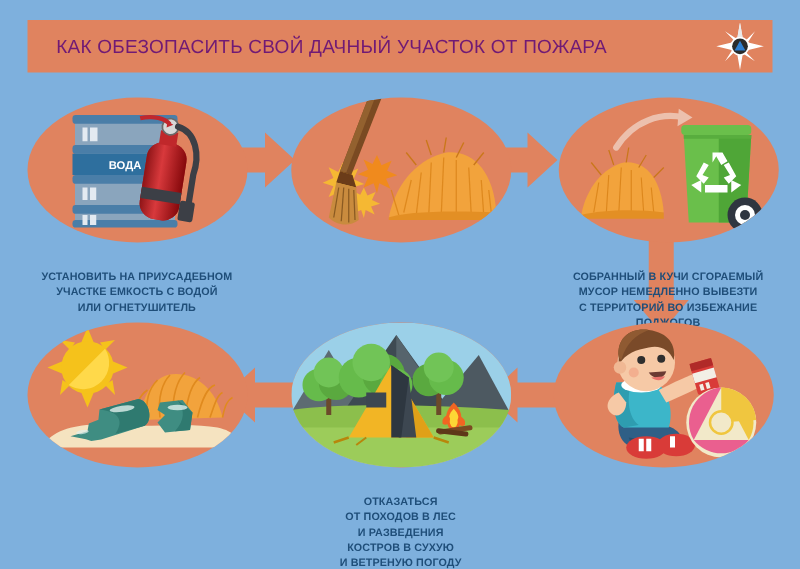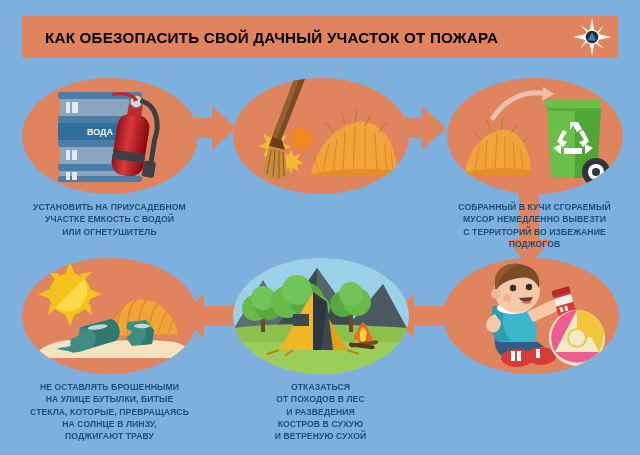--- a/index.html
+++ b/index.html
@@ -13,23 +13,23 @@
   #poster { position: absolute; inset: 0; }
 
   
   .title-bar {
     position: absolute; left: 22px; top: 16px;
     width: 596px; height: 42px;
     background: #e0835f;
     display: flex; align-items: center;
   }
   .title-text {
-    color: #000000;
+    color: #701a75;
     font-size: 15.2px;
-    font-weight: bold;
+    font-weight: normal;
     letter-spacing: 0.2px;
     margin-left: 23px;
     white-space: nowrap;
   }
   .emblem {
     position: absolute; right: 6px; top: 50%;
     transform: translateY(-50%);
     width: 40px; height: 40px;
   }
 
@@ -45,21 +45,21 @@
   }
   .ellipse {
     position: absolute; inset: 0;
     border-radius: 50%;
     background: #e0835f;
     overflow: hidden;
     text-align: center;
   }
   .art { position: absolute; inset: 0; }
   .caption {
-    margin-top: 7px;
+    margin-top: 21px;
     text-align: center;
     color: #1f4e79;
     font-size: 8.6px;
     font-weight: bold;
     line-height: 1.43;
     letter-spacing: 0.1px;
     white-space: pre-line;
   }
 
   
@@ -386,21 +386,21 @@
             <rect x="-14" y="6" width="28" height="4" rx="2" fill="#7a4a22" transform="rotate(-8)"></rect>
             <rect x="-13" y="8" width="26" height="4" rx="2" fill="#5e3718" transform="rotate(7)"></rect>
           </g>
         </svg>
       </div>
     </div>
     <div class="caption">ОТКАЗАТЬСЯ
 ОТ ПОХОДОВ В ЛЕС
 И РАЗВЕДЕНИЯ
 КОСТРОВ В СУХУЮ
-И ВЕТРЕНУЮ СУХОЙ</div>
+И ВЕТРЕНУЮ ПОГОДУ</div>
   </div>
 
   <div class="panel" id="p6">
     <div class="ellipse-wrap">
       <div class="ellipse">
         <svg class="art" viewBox="0 0 176 116">
 
           <g transform="translate(48,36)">
             <g fill="#f5c21b">
               <polygon points="0,-32 5,-20 -5,-20"></polygon>
@@ -440,20 +440,15 @@
           </g>
 
           <g>
             <path d="M106,64 L124,62 L132,72 L130,86 L110,88 L104,80 L110,74 L104,70 Z" fill="#3f8d82"></path>
             <path d="M120,62 L132,72 L130,86 L118,87 C126,78 126,70 120,62 Z" fill="#2f7a70"></path>
             <ellipse cx="120" cy="68" rx="8" ry="2.2" fill="#dff0ec" opacity=".8"></ellipse>
           </g>
         </svg>
       </div>
     </div>
-    <div class="caption">НЕ ОСТАВЛЯТЬ БРОШЕННЫМИ
-НА УЛИЦЕ БУТЫЛКИ, БИТЫЕ
-СТЕКЛА, КОТОРЫЕ, ПРЕВРАЩАЯСЬ
-НА СОЛНЦЕ В ЛИНЗУ,
-ПОДЖИГАЮТ ТРАВУ</div>
   </div>
 
 </div>
 
 </body></html>

